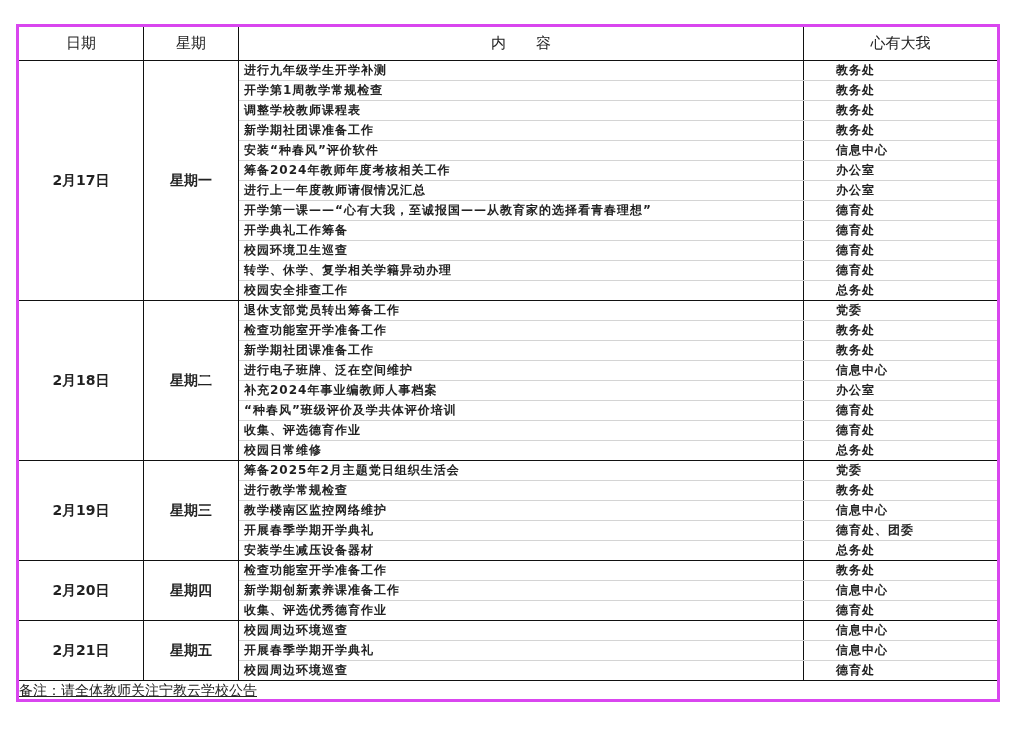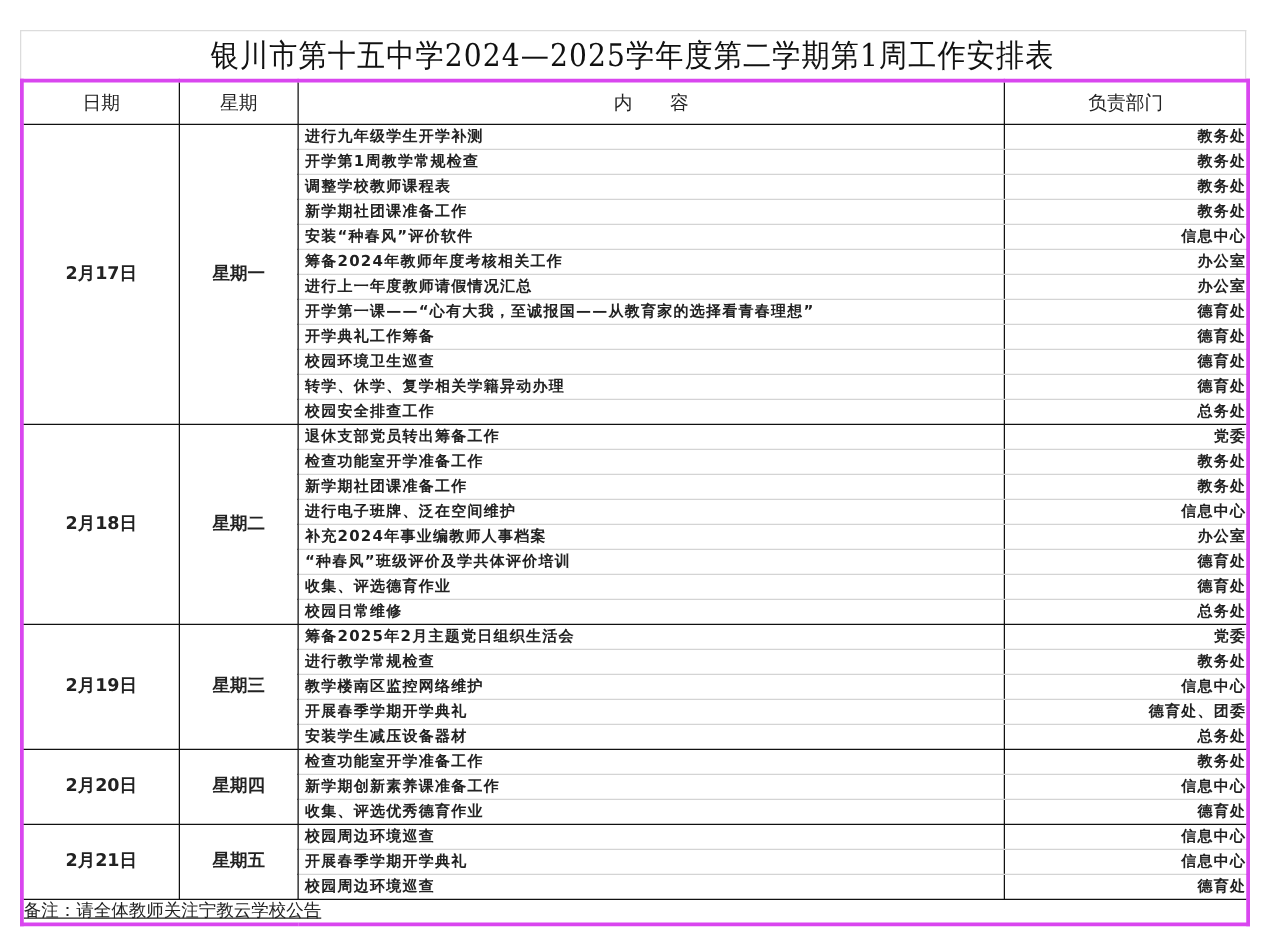--- a/index.html
+++ b/index.html
@@ -6,44 +6,41 @@
   body { width: 1013px; height: 753px; position: relative; overflow: hidden; font-family: "DejaVu Sans", sans-serif; color: #222; }
   .sheet { position: absolute; left: 16px; top: 24px; width: 981px; }
   .title-row { height: 38px; border: 1px solid #dcdcdc; border-bottom: none; display: flex; align-items: center; justify-content: center; background: #fff; }
   .title { font-family: "DejaVu Serif", serif; font-size: 25px; letter-spacing: 1px; color: #111; transform: scaleX(0.9); white-space: nowrap; }
   table { border-collapse: collapse; width: 981px; table-layout: fixed; }
   table.main { border: 3px solid #d946ef; }
   th { height: 31px; font-weight: normal; font-size: 15px; border: 1px solid #111; border-bottom: 1.5px solid #111; text-align: center; color: #222; }
   td { height: 19px; padding: 0; font-size: 12px; font-weight: bold; line-height: 19px; white-space: nowrap; overflow: hidden; }
   td.date, td.weekday { border: 1px solid #111; text-align: center; font-weight: bold; font-size: 14px; vertical-align: middle; }
   td.content { border-left: 1px solid #111; border-right: 1px solid #111; border-bottom: 1px solid #d4d4d4; padding-left: 5px; letter-spacing: 1px; }
-  td.dept { border-left: 1px solid #111; border-bottom: 1px solid #d4d4d4; text-align: right; letter-spacing: 1px; }
+  td.dept { border-left: 1px solid #111; border-bottom: 1px solid #d4d4d4; text-align: left; letter-spacing: 1px; padding-left: 32px; }
   tr.group-end td.content, tr.group-end td.dept { border-bottom: 1px solid #111; }
   .footer-row td { height: 18px; border-top: 1px solid #111; font-weight: normal; font-size: 14px; line-height: 18px; text-decoration: underline; }
 </style>
 </head>
 <body>
 
 <div class="sheet">
-  <div class="title-row">
-    <div class="title">银川市第十五中学2024—2025学年度第二学期第1周工作安排表</div>
-  </div>
   <table class="main">
     <colgroup>
       <col style="width:126px">
       <col style="width:95px">
       <col style="width:565px">
       <col style="width:195px">
     </colgroup>
     <thead>
       <tr>
         <th>日期</th>
         <th>星期</th>
         <th>内　　容</th>
-        <th>负责部门</th>
+        <th>心有大我</th>
       </tr>
     </thead>
     <tbody id="rows">
         <tr>
           <td class="date" rowspan="12">2月17日</td>
           <td class="weekday" rowspan="12">星期一</td>
           <td class="content">进行九年级学生开学补测</td>
           <td class="dept">教务处</td>
         </tr>
         <tr>

